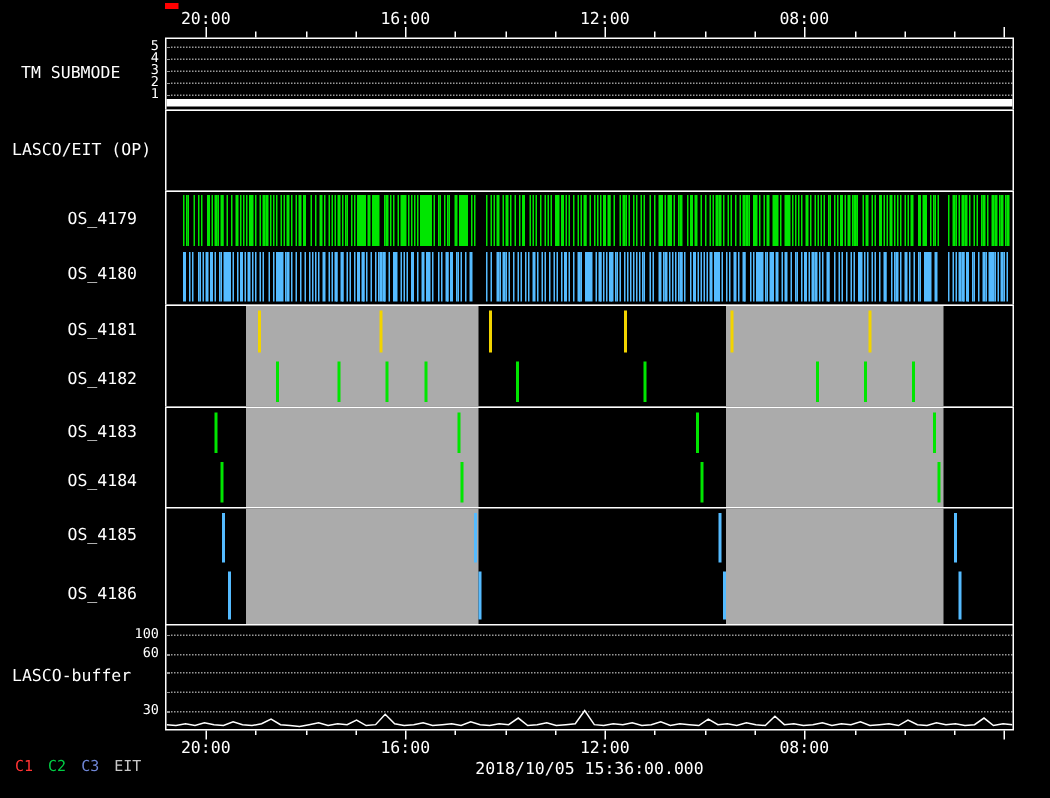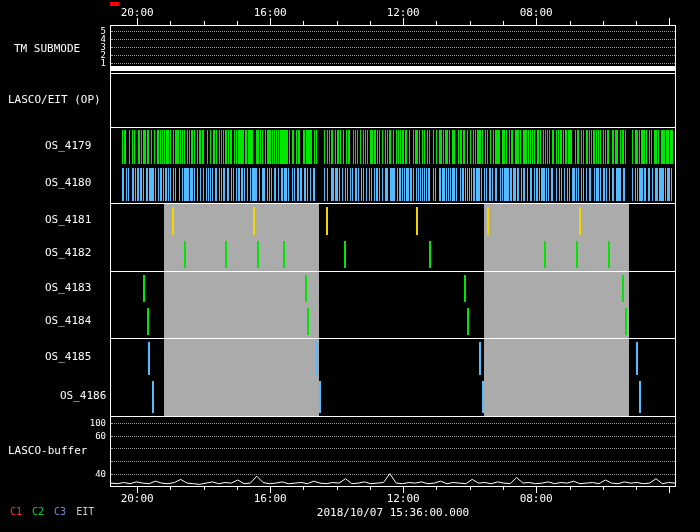--- a/index.html
+++ b/index.html
@@ -11,21 +11,21 @@
     font-family:"DejaVu Sans Mono","Liberation Mono",monospace;
     color:#fff;
   }
   .screen *{line-height:1;}
   .lbl{position:absolute;white-space:pre;}
 </style>
 </head>
 <body>
 
 <div id="screen" class="screen">
-  <div class="lbl" id="datetime" style="left:110px;top:507px;width:566px;text-align:center;font-size:11px;">2018/10/07 15:36:00.000</div>
+  <div class="lbl" id="datetime" style="left:110px;top:507px;width:566px;text-align:center;font-size:11px;">2018/10/05 15:36:00.000</div>
 <div style="position: absolute; left: 110px; top: 2px; width: 9px; height: 4px; background: rgb(255, 0, 0);"></div>
     <div style="position: absolute; left: 110px; top: 25px; width: 566px; height: 49px; border: 1px solid rgb(255, 255, 255); box-sizing: border-box; background: rgb(0, 0, 0);">
       <div style="position: absolute; left: 0px; top: 5px; width: 564px; height: 0px; border-top: 1px dotted rgba(255, 255, 255, 0.6);"></div>
       <div style="position: absolute; left: 0px; top: 13px; width: 564px; height: 0px; border-top: 1px dotted rgba(255, 255, 255, 0.6);"></div>
       <div style="position: absolute; left: 0px; top: 21px; width: 564px; height: 0px; border-top: 1px dotted rgba(255, 255, 255, 0.6);"></div>
       <div style="position: absolute; left: 0px; top: 29px; width: 564px; height: 0px; border-top: 1px dotted rgba(255, 255, 255, 0.6);"></div>
       <div style="position: absolute; left: 0px; top: 37px; width: 564px; height: 0px; border-top: 1px dotted rgba(255, 255, 255, 0.6);"></div>
       <div style="position: absolute; left: 0px; top: 40px; width: 564px; height: 5px; background: rgb(255, 255, 255);"></div>
     </div>
     <div style="position: absolute; left: 14px; top: 42.5px; font-size: 11px; white-space: pre;">TM SUBMODE</div>
@@ -565,35 +565,35 @@
       <div style="position: absolute; left: 36.8px; top: 3px; width: 2px; height: 32.5px; background: rgb(85, 187, 255); z-index: 1;"></div>
       <div style="position: absolute; left: 205.4px; top: 3px; width: 2px; height: 32.5px; background: rgb(85, 187, 255); z-index: 1;"></div>
       <div style="position: absolute; left: 367.9px; top: 3px; width: 2px; height: 32.5px; background: rgb(85, 187, 255); z-index: 1;"></div>
       <div style="position: absolute; left: 525.2px; top: 3px; width: 2px; height: 32.5px; background: rgb(85, 187, 255); z-index: 1;"></div>
       <div style="position: absolute; left: 40.7px; top: 41.5px; width: 2px; height: 32.5px; background: rgb(85, 187, 255); z-index: 1;"></div>
       <div style="position: absolute; left: 208.2px; top: 41.5px; width: 2px; height: 32.5px; background: rgb(85, 187, 255); z-index: 1;"></div>
       <div style="position: absolute; left: 370.7px; top: 41.5px; width: 2px; height: 32.5px; background: rgb(85, 187, 255); z-index: 1;"></div>
       <div style="position: absolute; left: 528px; top: 41.5px; width: 2px; height: 32.5px; background: rgb(85, 187, 255); z-index: 1;"></div>
     </div>
     <div style="position: absolute; left: 45px; top: 351.25px; font-size: 11px; white-space: pre;">OS_4185</div>
-    <div style="position: absolute; left: 60px; top: 389.75px; font-size: 11px; white-space: pre;">OS_4186</div>
+    <div style="position: absolute; left: 45px; top: 389.75px; font-size: 11px; white-space: pre;">OS_4186</div>
     <div style="position: absolute; left: 110px; top: 416px; width: 566px; height: 71px; border: 1px solid rgb(255, 255, 255); box-sizing: border-box; background: rgb(0, 0, 0);">
       <div style="position: absolute; left: 0px; top: 6.3px; width: 564px; height: 0px; border-top: 1px dotted rgba(255, 255, 255, 0.6);"></div>
       <div style="position: absolute; left: 0px; top: 18.8px; width: 564px; height: 0px; border-top: 1px dotted rgba(255, 255, 255, 0.6);"></div>
       <div style="position: absolute; left: 0px; top: 31.4px; width: 564px; height: 0px; border-top: 1px dotted rgba(255, 255, 255, 0.6);"></div>
       <div style="position: absolute; left: 0px; top: 43.9px; width: 564px; height: 0px; border-top: 1px dotted rgba(255, 255, 255, 0.6);"></div>
       <div style="position: absolute; left: 0px; top: 56.5px; width: 564px; height: 0px; border-top: 1px dotted rgba(255, 255, 255, 0.6);"></div>
       <svg width="564" height="69" viewBox="0 0 564 69" style="position: absolute; left: 0px; top: 0px;">
         <polyline points="0.0,66.1 6.3,66.7 12.7,65.5 19.0,66.7 25.3,64.9 31.7,66.1 38.0,66.7 44.4,64.2 50.7,66.1 57.0,66.7 63.4,65.5 69.7,62.4 76.0,66.1 82.4,66.7 88.7,67.4 95.1,66.1 101.4,64.9 107.7,66.7 114.1,65.5 120.4,66.1 126.7,63.0 133.1,66.7 139.4,66.1 145.8,59.2 152.1,65.5 158.4,66.7 164.8,66.1 171.1,64.9 177.4,66.7 183.8,66.1 190.1,65.5 196.4,66.7 202.8,64.2 209.1,66.1 215.5,66.7 221.8,65.5 228.1,66.1 234.5,61.7 240.8,66.7 247.1,66.1 253.5,64.9 259.8,66.7 266.2,66.1 272.5,65.5 278.8,56.7 285.2,66.1 291.5,66.7 297.8,65.5 304.2,66.1 310.5,64.9 316.9,66.7 323.2,66.1 329.5,64.2 335.9,66.7 342.2,65.5 348.5,66.1 354.9,66.7 361.2,62.4 367.6,66.1 373.9,65.5 380.2,66.7 386.6,64.9 392.9,66.1 399.2,66.7 405.6,60.5 411.9,66.1 418.2,65.5 424.6,66.7 430.9,66.1 437.3,64.9 443.6,66.7 449.9,65.5 456.3,66.1 462.6,64.2 468.9,66.7 475.3,66.1 481.6,65.5 488.0,66.7 494.3,63.0 500.6,66.1 507.0,66.7 513.3,64.9 519.6,66.1 526.0,65.5 532.3,66.7 538.7,66.1 545.0,61.7 551.3,66.7 557.7,65.5 564.0,66.1" fill="none" stroke="#ffffff" stroke-width="1"></polyline>
       </svg>
     </div>
     <div style="position: absolute; left: 8px; top: 444.5px; font-size: 11px; white-space: pre;">LASCO-buffer</div>
     <div style="position: absolute; left: 80px; width: 26px; text-align: right; top: 419.3px; font-size: 9px; white-space: pre;">100</div>
     <div style="position: absolute; left: 80px; width: 26px; text-align: right; top: 431.8px; font-size: 9px; white-space: pre;">60</div>
-    <div style="position: absolute; left: 80px; width: 26px; text-align: right; top: 469.5px; font-size: 9px; white-space: pre;">40</div>
+    <div style="position: absolute; left: 80px; width: 26px; text-align: right; top: 469.5px; font-size: 9px; white-space: pre;">30</div>
     <div style="position: absolute; left: 137.2px; top: 18px; width: 1px; height: 7px; background: rgb(255, 255, 255);"></div>
     <div style="position: absolute; left: 137.2px; top: 487px; width: 1px; height: 6px; background: rgb(255, 255, 255);"></div>
     <div style="position: absolute; left: 117.2px; width: 40px; text-align: center; top: 7px; font-size: 11px; white-space: pre;">20:00</div>
     <div style="position: absolute; left: 117.2px; width: 40px; text-align: center; top: 493px; font-size: 11px; white-space: pre;">20:00</div>
     <div style="position: absolute; left: 170.4px; top: 21px; width: 1px; height: 4px; background: rgb(255, 255, 255);"></div>
     <div style="position: absolute; left: 170.4px; top: 487px; width: 1px; height: 3px; background: rgb(255, 255, 255);"></div>
     <div style="position: absolute; left: 203.7px; top: 21px; width: 1px; height: 4px; background: rgb(255, 255, 255);"></div>
     <div style="position: absolute; left: 203.7px; top: 487px; width: 1px; height: 3px; background: rgb(255, 255, 255);"></div>
     <div style="position: absolute; left: 236.9px; top: 21px; width: 1px; height: 4px; background: rgb(255, 255, 255);"></div>
     <div style="position: absolute; left: 236.9px; top: 487px; width: 1px; height: 3px; background: rgb(255, 255, 255);"></div>

